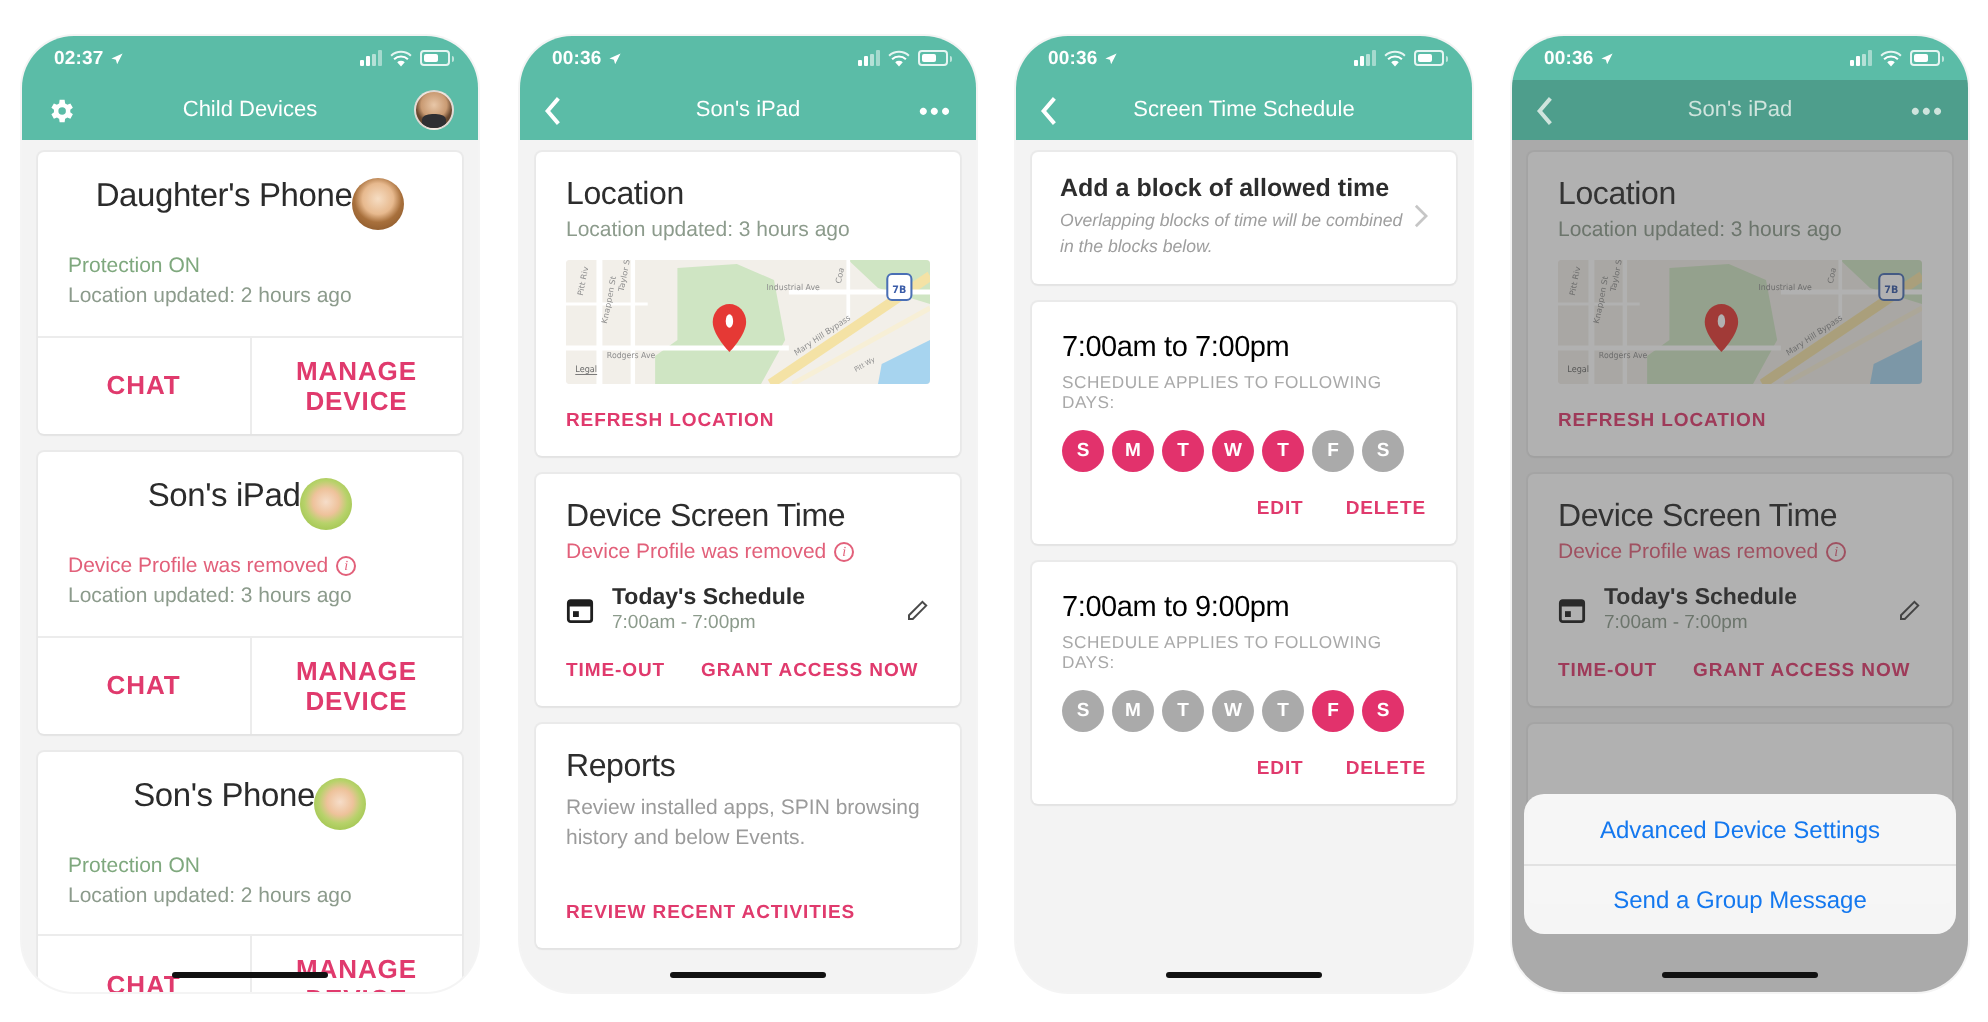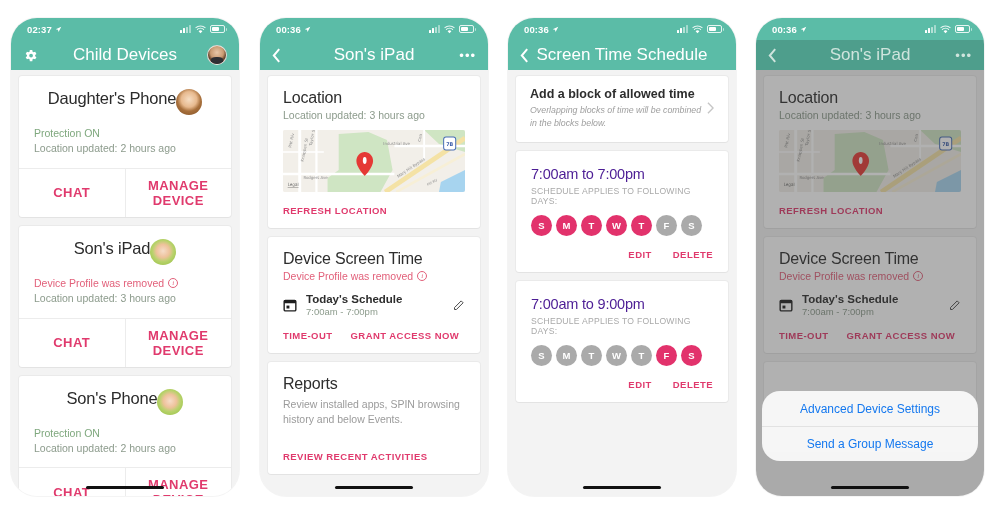--- a/index.html
+++ b/index.html
@@ -64,21 +64,21 @@
   .navbar {
     height: 30px;
     background: #5BBCA7;
     display: flex;
     align-items: center;
     padding: 0 12px;
     position: relative;
   }
   .nav-title {
     position: absolute; left: 0; right: 0; text-align: center;
-    color: #ffffff; font-size: 17px; font-weight: normal;
+    color: #ffffff; font-size: 11px; font-weight: normal;
     pointer-events: none;
   }
   .nav-left, .nav-right { position: relative; z-index: 2; display:flex; align-items:center; }
   .nav-right { margin-left: auto; }
   .gear-icon { width: 15px; height: 15px; fill: #ffffff; }
   .chev-back { width: 9px; height: 15px; stroke: #ffffff; stroke-width: 2.2; fill: none; }
   .dots-icon { color: #ffffff; font-size: 13px; letter-spacing: 1px; line-height: 1; }
   .nav-avatar {
     width: 20px; height: 20px; border-radius: 50%;
     background: radial-gradient(circle at 50% 36%, #e8c7a8 0%, #c99a72 44%, #6b4a31 62%, #3a2a1c 100%);
@@ -159,21 +159,21 @@
   .sched-time { font-size: 9.5px; color: #8c9b8c; margin-top: 1px; }
   .pencil { width: 12px; height: 12px; flex: 0 0 auto; }
 
   
   .addblock { display: flex; align-items: center; padding: 11px 14px 12px 14px; }
   .addblock-txt { flex: 1; }
   .ab-title { font-size: 12.5px; color: #2d2d2d; font-weight: bold; }
   .ab-sub { font-size: 8.8px; color: #9e9e9e; font-style: italic; margin-top: 3px; line-height: 1.45; }
   .chev-right { width: 7px; height: 12px; stroke: #c6c6c6; stroke-width: 1.6; fill: none; }
 
-  .block-time { font-size: 14.5px; color: #4c1d95; letter-spacing: -.2px; }
+  .block-time { font-size: 14.5px; color: #000000; letter-spacing: -.2px; }
   .block-label { font-size: 8.6px; color: #a9a9a9; letter-spacing: .25px; margin-top: 4px; }
   .days { display: flex; gap: 4px; margin-top: 9px; }
   .day {
     width: 21px; height: 21px; border-radius: 50%;
     display: flex; align-items: center; justify-content: center;
     font-size: 9.5px; font-weight: bold; color: #ffffff; cursor: pointer;
   }
   .day.on  { background: #e2326c; }
   .day.off { background: #aaaaaa; }
   .block-actions { display: flex; justify-content: flex-end; gap: 21px; margin-top: 13px; }
@@ -182,21 +182,21 @@
   .dim-overlay {
     position: absolute; inset: 0;
     background: rgba(60,60,60,0.40);
     z-index: 5;
   }
   .action-sheet {
     position: absolute; left: 6px; right: 6px; bottom: 22px; z-index: 6;
   }
   .sheet-group {
     background: rgba(250,250,250,0.94);
-    border-radius: 18px; overflow: hidden; margin-bottom: 13px;
+    border-radius: 10px; overflow: hidden; margin-bottom: 7px;
   }
   .sheet-item {
     height: 35px; display: flex; align-items: center; justify-content: center;
     font-size: 12px; color: #1478ef; cursor: pointer;
     background: none; border: none; width: 100%;
     font-family: "Liberation Sans", sans-serif;
   }
   .sheet-item + .sheet-item { border-top: 1px solid rgba(0,0,0,0.08); }
   .sheet-cancel {
     background: #ffffff; border-radius: 11px;

